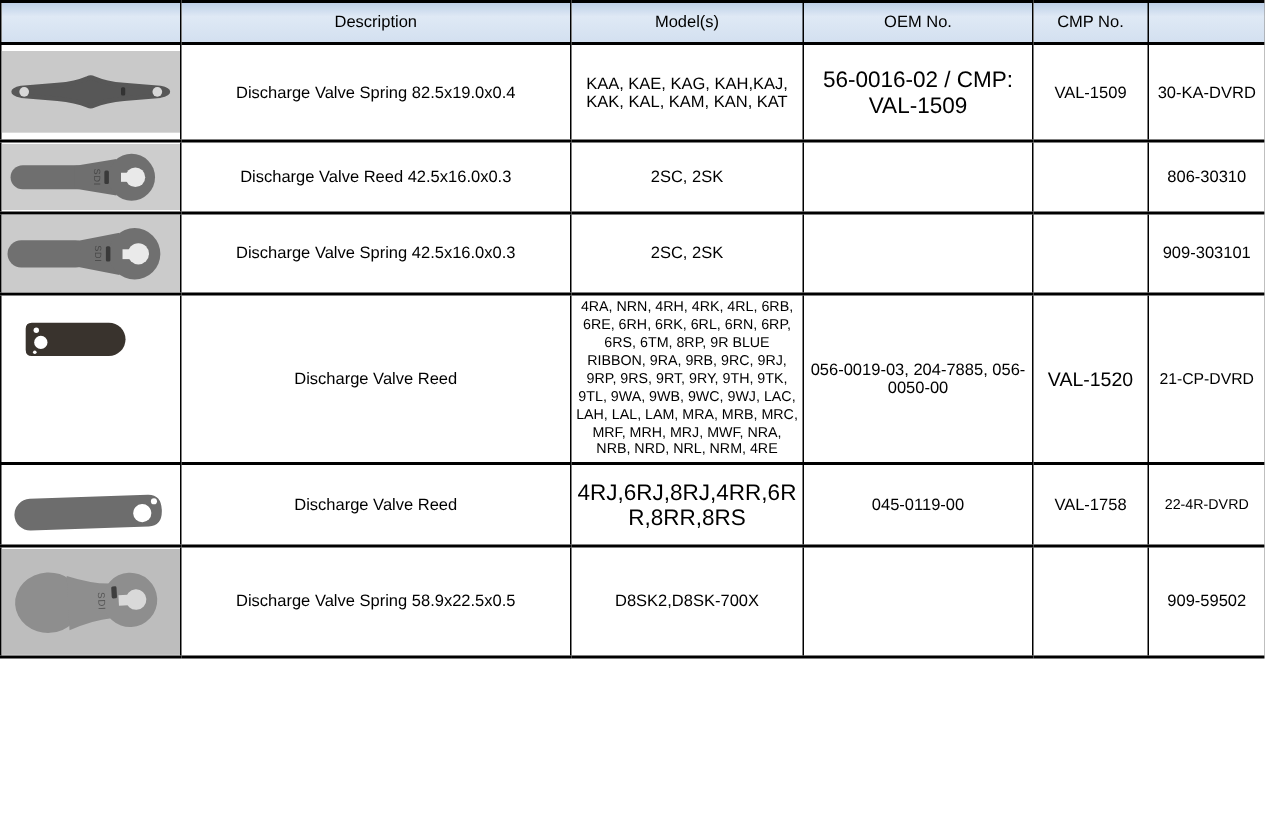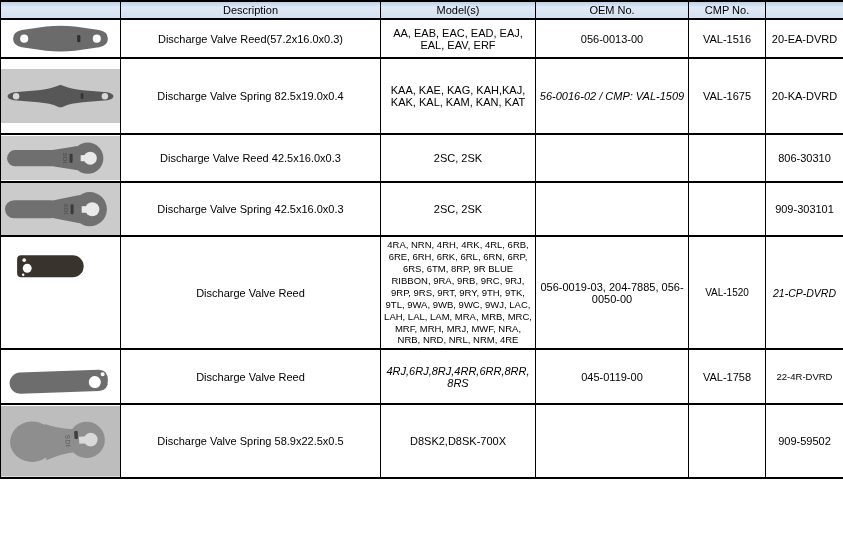--- a/index.html
+++ b/index.html
@@ -19,83 +19,68 @@
     font-size:11px; padding:2px 3px; overflow:hidden;
     word-wrap:break-word;
   }
   thead th {
     background:linear-gradient(180deg,#bed0e8 0%,#dfe9f5 35%,#d3e0f0 100%);
     font-weight:normal; font-size:11px; height:13px; padding:0 2px;
   }
   td.img-cell { padding:0; background:#fff; }
   td.img-cell svg { display:block; width:100%; height:100%; }
   .desc { padding:0 8px; }
-  .fs105 { font-size:10.5px;font-style:italic; }
-  .fs10  { font-size:11px;font-style:italic; }
+  .fs105 { font-size:10.5px; }
+  .fs10  { font-size:15px; }
   .fs95  { font-size:9.5px; }
-  .fs75  { font-size:10px; }
+  .fs75  { font-size:13px; }
   .dense { font-size:9.5px; line-height:1.25; padding:2px 2px;margin-top:43px; }
   .mark  { font-size:6px; fill:#474747; letter-spacing:0.5px; }
 </style>
 </head>
 <body>
 
 <table class="parts">
   <colgroup>
     <col style="width:120px">
       <col style="width:260px">
       <col style="width:155px">
     <col style="width:153px">
       <col style="width:77px">
       <col style="width:78px">
   </colgroup>
   <thead>
-    <tr style="height:18px">
+    <tr style="height:28px">
       <th></th>
       <th>Description</th>
       <th>Model(s)</th>
       <th>OEM No.</th>
       <th>CMP No.</th>
       <th></th>
     </tr>
   </thead>
   <tbody>
 
-    <tr style="height:39px">
-      <td class="img-cell">
-        <svg viewBox="0 0 118 35" preserveAspectRatio="none">
-          <path d="M 21 11 L 45 7.5 Q 59 6 73 7.5 L 97 11 Q 104 12.5 104 17.5 Q 104 22.5 97 24 L 73 27.5 Q 59 29 45 27.5 L 21 24 Q 14 22.5 14 17.5 Q 14 12.5 21 11 Z" fill="#6b6b6b" stroke="#6b6b6b" stroke-width="4" stroke-linejoin="round"></path>
-          <circle cx="23" cy="17.5" r="4" fill="#fcfcfc"></circle>
-            <circle cx="95" cy="17.5" r="4" fill="#fcfcfc"></circle>
-          <rect x="75.5" y="14" width="3.2" height="7" rx="1.2" fill="#2f2f2f"></rect>
-        </svg>
-      </td>
-      <td class="desc">Discharge Valve Reed(57.2x16.0x0.3)</td>
-      <td>AA, EAB, EAC, EAD, EAJ, EAL, EAV, ERF</td>
-      <td>056-0013-00</td>
-      <td>VAL-1516</td>
-      <td>20-EA-DVRD</td>
-    </tr>
 
 
-    <tr style="height:76px">
+    <tr style="height:65px">
       <td class="img-cell">
         <svg viewBox="0 0 118 54" preserveAspectRatio="none">
           <rect x="0" y="0" width="118" height="54" fill="#c9c9c9"></rect>
           <path d="M 13 24.5 L 37 22.5 Q 49 21.5 57 18 Q 59 17 61 18 Q 69 21.5 81 22.5 L 105 24.5 Q 110 25.5 110 27 Q 110 28.5 105 29.5 L 81 31.5 Q 69 32.5 61 36 Q 59 37 57 36 Q 49 32.5 37 31.5 L 13 29.5 Q 8 28.5 8 27 Q 8 25.5 13 24.5 Z" fill="#575757" stroke="#575757" stroke-width="3" stroke-linejoin="round"></path>
           <circle cx="15" cy="27" r="3.2" fill="#d8d8d8"></circle>
             <circle cx="103" cy="27" r="3.2" fill="#d8d8d8"></circle>
           <rect x="79" y="24" width="2.8" height="5.5" rx="1" fill="#333333"></rect>
         </svg>
       </td>
       <td class="desc">Discharge Valve Spring 82.5x19.0x0.4</td>
       <td>KAA, KAE, KAG, KAH,KAJ, KAK, KAL, KAM, KAN, KAT</td>
       <td class="fs10">56-0016-02 / CMP: VAL-1509</td>
-      <td>VAL-1675</td>
-      <td>20-KA-DVRD</td>
+      <td>VAL-1509</td>
+      <td>30-KA-DVRD</td>
     </tr>
 
     <tr style="height:48px">
       <td class="img-cell">
         <svg viewBox="0 0 118 44" preserveAspectRatio="none">
           <rect x="0" y="0" width="118" height="44" fill="#cdcdcd"></rect>
           <g fill="#6f6f6f">
             <rect x="6" y="14" width="52" height="16" rx="8"></rect>
             <path d="M 48 14.5 L 76 10 L 76 34 L 48 29.5 Z"></path>
             <circle cx="86" cy="22" r="15.5"></circle>

